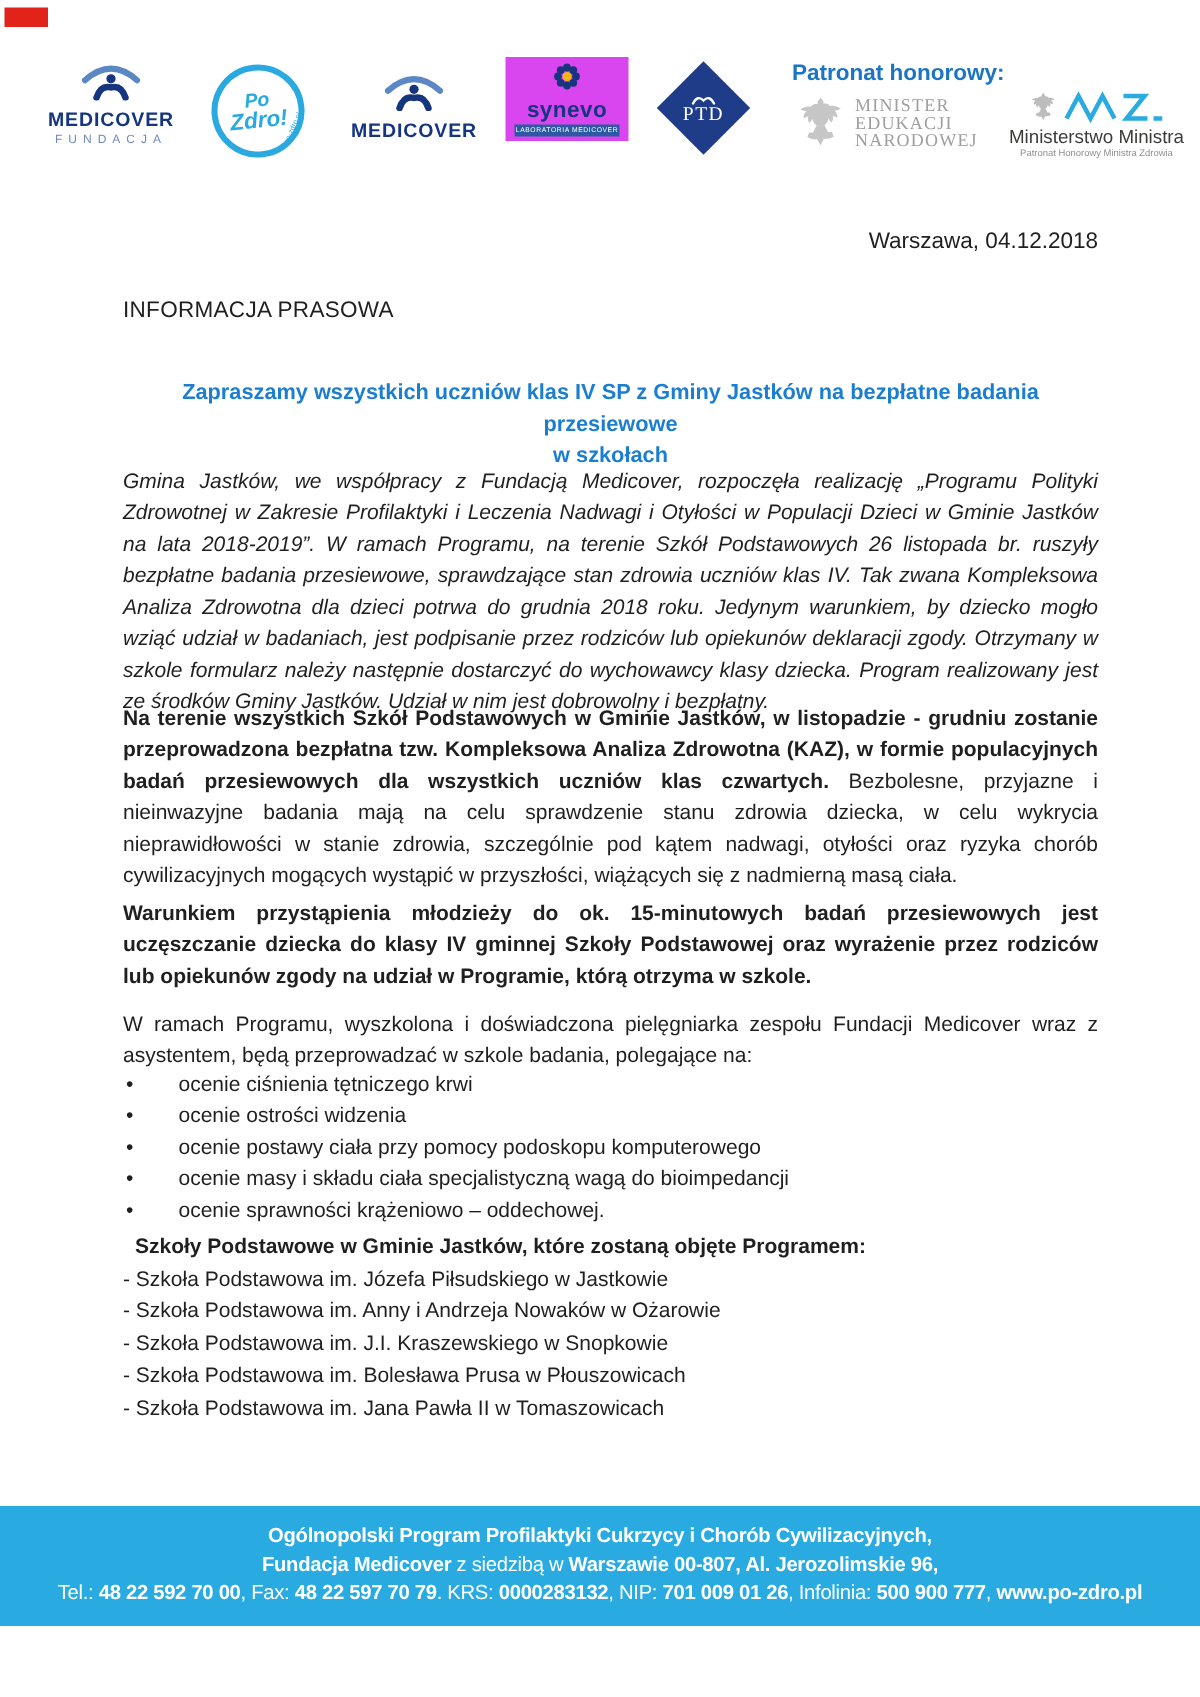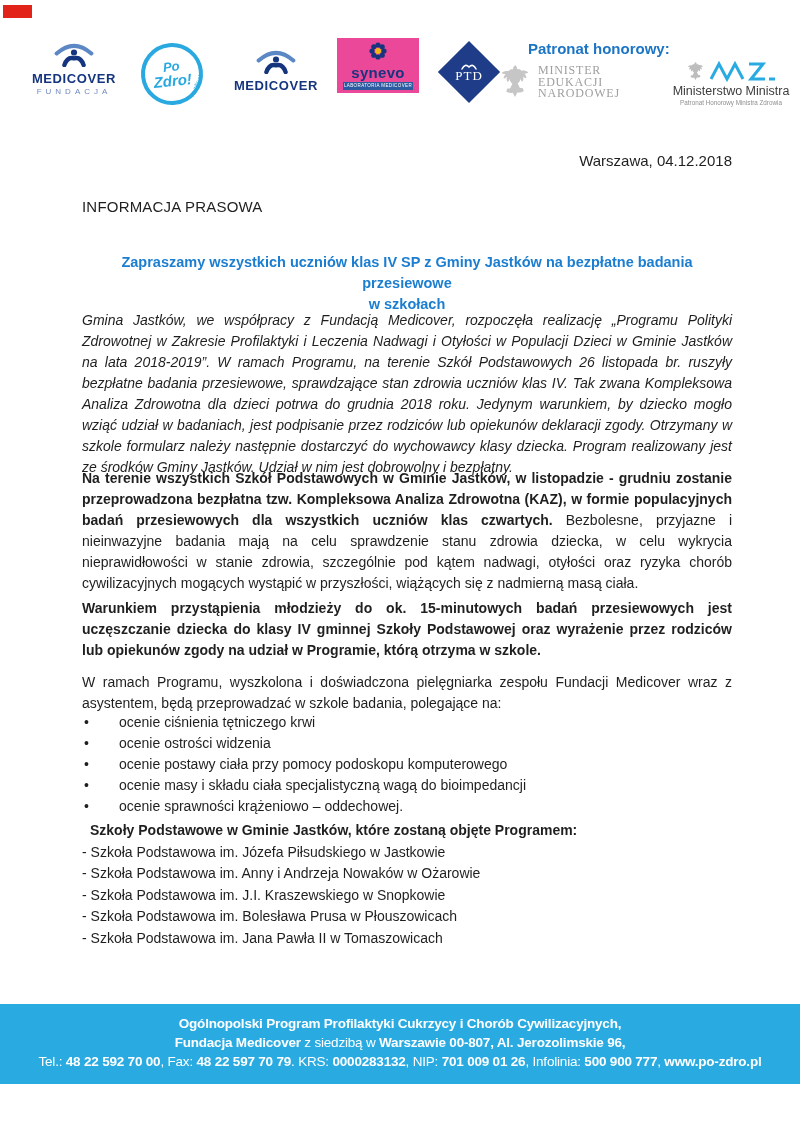--- a/index.html
+++ b/index.html
@@ -11,30 +11,30 @@
   .red-mark{left:3px;top:5px;width:29px;height:13px;background:#e2231a;}
   .logo-col{text-align:center;}
   .mc-word{font-size:13px;font-weight:bold;color:#16357f;letter-spacing:.6px;}
   .mc-fund{font-size:8px;color:#6e89bd;letter-spacing:4px;margin-top:1px;}
   .pz-circle{width:62px;height:62px;border:4px solid #2aa9e0;border-radius:50%;
              box-sizing:border-box;transform:rotate(-6deg);position:relative;
              display:flex;flex-direction:column;align-items:center;justify-content:center;}
   .pz-line1{font-size:13px;font-weight:bold;font-style:italic;color:#2aa9e0;line-height:13px;}
   .pz-line2{font-size:15px;font-weight:bold;font-style:italic;color:#2aa9e0;line-height:15px;}
   .pz-url{position:absolute;right:-6px;bottom:10px;font-size:5px;color:#2aa9e0;transform:rotate(-60deg);}
-  .syn-tile{width:82px;background:#ec4899;padding:3px 0 0 0;}
+  .syn-tile{width:82px;background:#d946ef;padding:3px 0 0 0;}
   .syn-word{font-size:15px;font-weight:bold;color:#17357e;letter-spacing:.3px;line-height:16px;}
   .syn-bar{margin:1px 6px 3px 6px;height:8px;background:#2c5aa0;color:#fff;font-size:4.5px;
            line-height:8px;letter-spacing:.4px;}
   .ptd-diamond{left:447px;top:50px;width:44px;height:44px;background:#1e3c87;transform:rotate(45deg);}
   .ptd-inner{width:100%;height:100%;transform:rotate(-45deg);display:flex;flex-direction:column;
              align-items:center;justify-content:center;}
   .ptd-word{color:#fff;font-family:"Liberation Serif",serif;font-size:13px;letter-spacing:1px;line-height:12px;}
   .patronat{left:528px;top:40px;font-size:15px;font-weight:bold;color:#1b74c4;}
-  .men-block{left:500px;top:62px;display:flex;gap:8px;align-items:flex-start;}
+  .men-block{left:532px;top:62px;display:flex;gap:8px;align-items:flex-start;}
   .men-text{font-family:"Liberation Serif",serif;font-size:12px;line-height:11.5px;
             color:#9e9e9e;letter-spacing:.8px;padding-top:3px;}
   .mz-block{left:670px;top:60px;width:122px;text-align:center;}
   .mz-row{display:flex;align-items:flex-end;justify-content:center;gap:5px;}
   .mz-name{font-size:12.5px;color:#3c3c3b;margin-top:2px;}
   .mz-sub{font-size:6.3px;color:#8f8f8f;margin-top:1px;}
 
   
   .col{left:82px;width:650px;}
   .date-line{top:152px;text-align:right;font-size:15px;}

